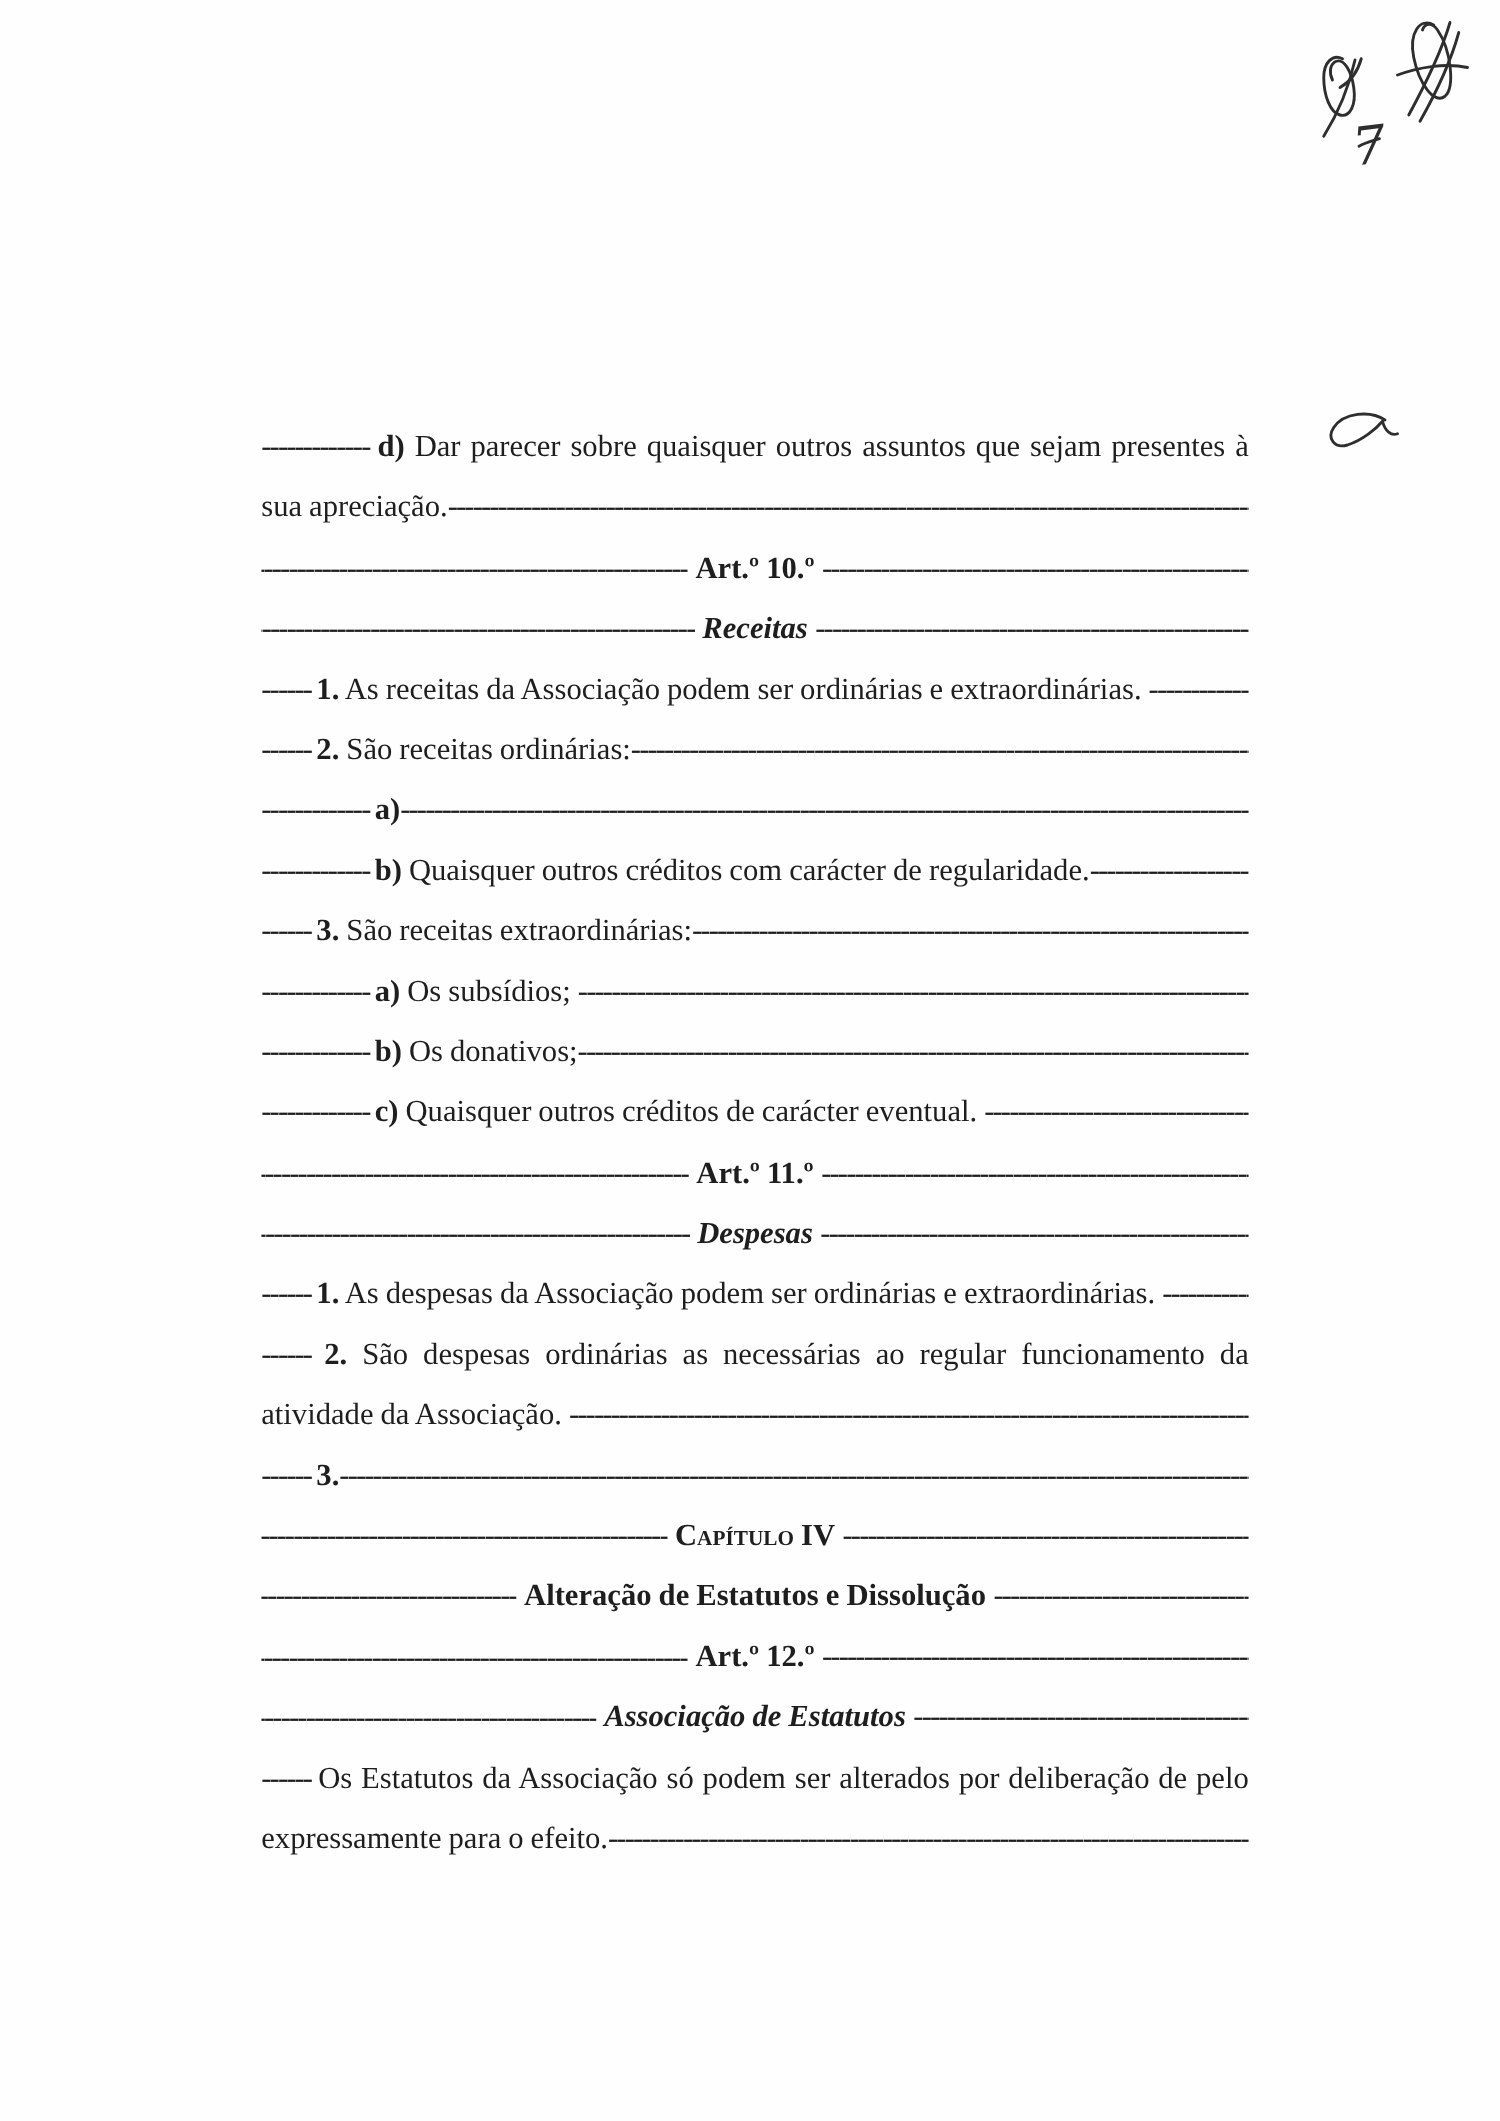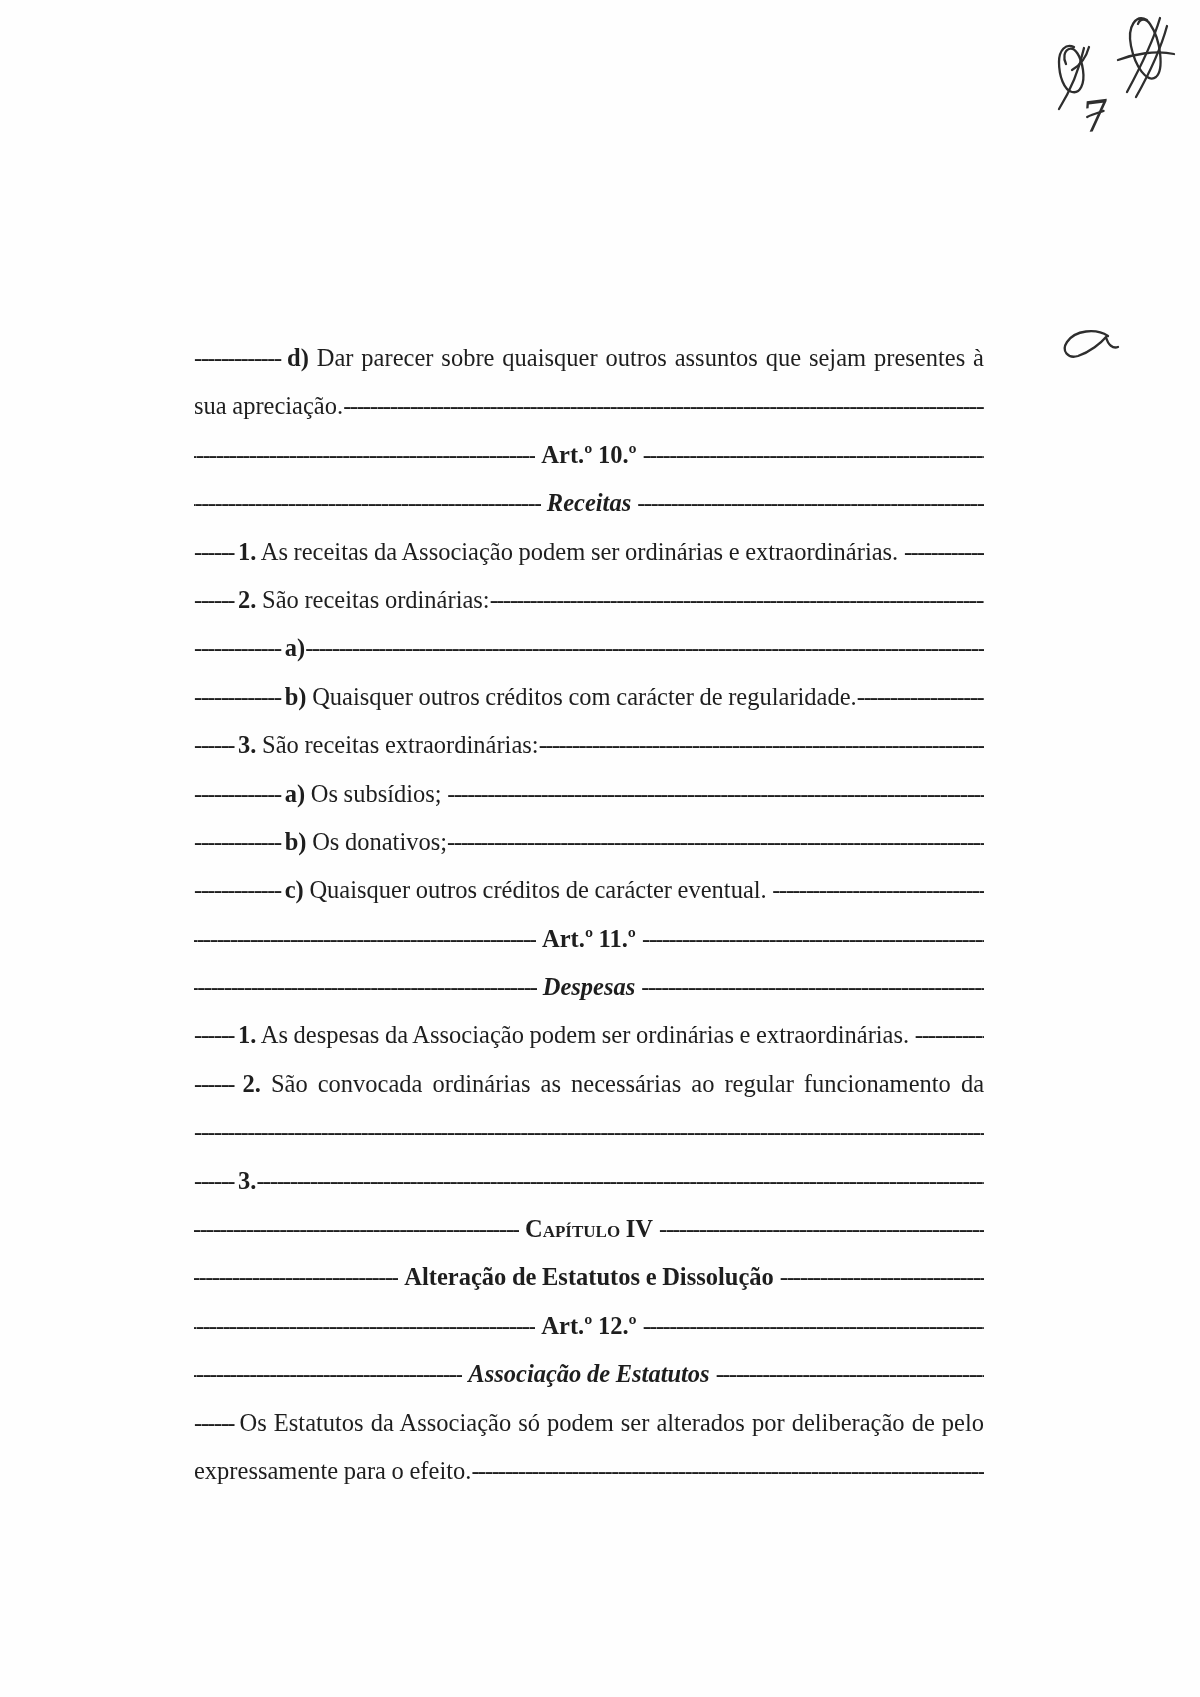--- a/index.html
+++ b/index.html
@@ -9,21 +9,21 @@
     font-family: "Liberation Serif", serif;
     position: relative;
     overflow: hidden;
   }
   .page {
     position: absolute; inset: 0;
     background: #fefefe;
   }
   .doc {
     position: absolute;
-    left: 194px; top: 334px;
+    left: 209px; top: 334px;
     width: 790px;
     color: #1e1e1e;
     font-size: 24.5px;
     word-spacing: -0.5px;
     font-family: Liberation Serif, serif;
   }
   .line {
     height: 48.4px;
     line-height: 48.4px;
     white-space: nowrap;
@@ -147,22 +147,23 @@
         <span class="fill fill-left">------------------------------------------------------------------------------------------------------------------------</span>
         <span class="head seg-bi">Despesas</span>
         <span class="fill">------------------------------------------------------------------------------------------------------------------------</span>
       </div>
       <div class="line">
         <span class="seg seg-d">------ </span>
         <span class="seg seg-b">1.</span>
         <span class="seg seg-r"> As despesas da Associação podem ser ordinárias e extraordinárias. </span>
         <span class="fill">------------------------------------------------------------------------------------------------------------------------</span>
       </div>
-      <div class="line justify"><span class="seg seg-d">------ </span><span class="seg seg-b">2.</span><span class="seg seg-r"> São convocada ordinárias as necessárias ao regular funcionamento da</span></div>
-      <div class="line">
+      <div class="line justify"><span class="seg seg-d">------ </span><span class="seg seg-b">2.</span><span class="seg seg-r"> São despesas ordinárias as necessárias ao regular funcionamento da</span></div>
+      <div class="line">
+        <span class="seg seg-r">atividade da Associação. </span>
         <span class="fill">------------------------------------------------------------------------------------------------------------------------</span>
       </div>
       <div class="line">
         <span class="seg seg-d">------ </span>
         <span class="seg seg-b">3.</span>
         <span class="fill">------------------------------------------------------------------------------------------------------------------------</span>
       </div>
       <div class="line">
         <span class="fill fill-left">------------------------------------------------------------------------------------------------------------------------</span>
         <span class="head seg-sc">Capítulo IV</span>

